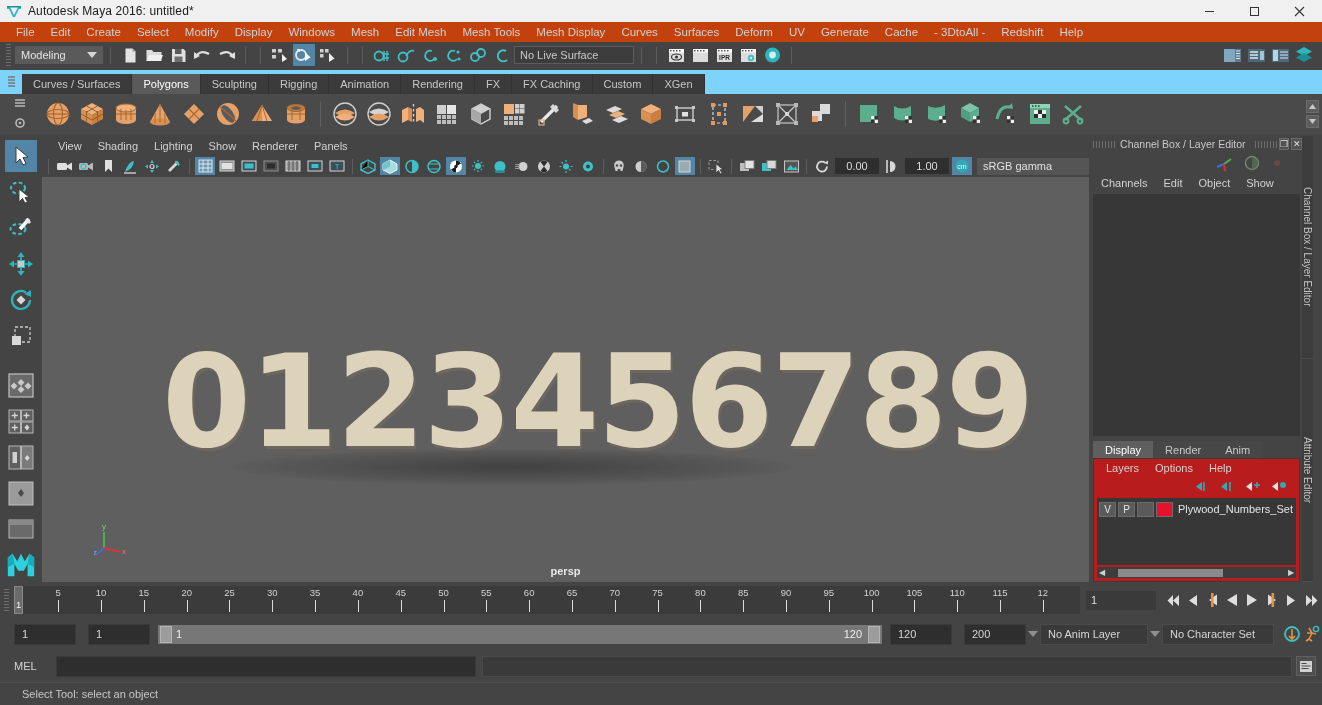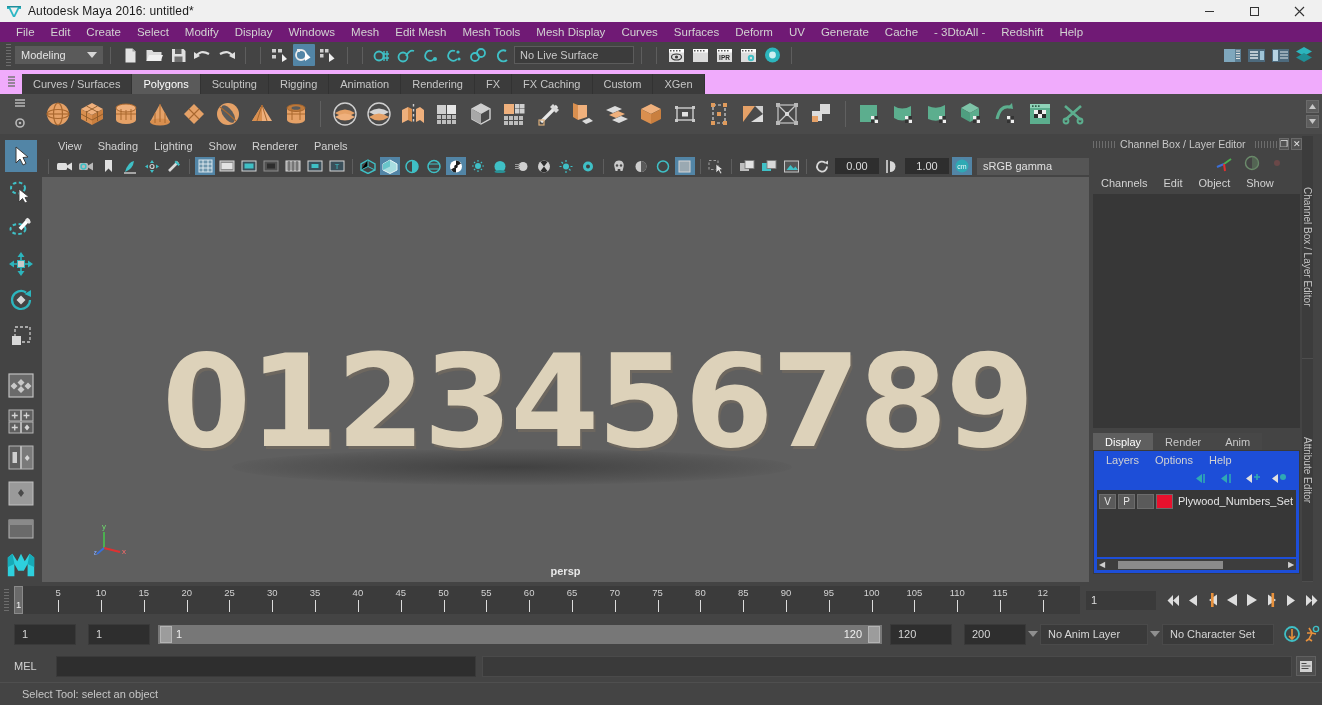--- a/index.html
+++ b/index.html
@@ -34,21 +34,21 @@
   }
   .win-btns { margin-left: auto; display: flex; height: 22px; }
   .win-btn {
     width: 45px; height: 22px; display: flex; align-items: center; justify-content: center;
     color: #222;
   }
 
   
   .menubar {
     position: absolute; left: 0; top: 22px; width: 1322px; height: 20px;
-    background: #701a75; display: flex; align-items: center;
+    background: #c2410c; display: flex; align-items: center;
     padding-left: 8px;
   }
   .menu-item {
     font-size: 11.5px; color: #d2d2d2; padding: 2px 8px; white-space: nowrap;
     line-height: 14px;
   }
 
   
   .statusbar {
     position: absolute; left: 0; top: 42px; width: 1322px; height: 26px;
@@ -82,21 +82,21 @@
   .livesurface {
     width: 120px; height: 18px; background: #3c3c3c; border: 1px solid #5c5c5c;
     font-size: 11px; color: #c9c9c9; display: flex; align-items: center;
     padding-left: 5px; flex: 0 0 auto;
   }
   .right-icons { margin-left: auto; display: flex; align-items: center; padding-right: 6px; }
 
   
   .shelf-tabs {
     position: absolute; left: 0; top: 70px; width: 1322px; height: 24px;
-    background: #f0abfc; display: flex; align-items: flex-end;
+    background: #7dd3fc; display: flex; align-items: flex-end;
   }
   .shelf-grip {
     width: 22px; height: 24px; display: flex; align-items: center; justify-content: center;
   }
   .shelf-tab {
     height: 20px; padding: 0 11px; font-size: 11px; color: #c6c6c6;
     display: flex; align-items: center; background: #3b3b3b;
     border-right: 1px solid #323232;
   }
   .shelf-tab.active { background: #5a5a5a; color: #fff; }
@@ -232,21 +232,21 @@
   .rp-channels {
     flex: 1; background: #373737; margin: 2px 2px 0 4px;
   }
   .rp-tabs { height: 18px; display: flex; align-items: flex-end; padding-left: 4px; margin-top: 4px; }
   .rp-tab {
     height: 17px; padding: 0 12px; font-size: 11px; color: #c8c8c8;
     display: flex; align-items: center; background: #474747;
   }
   .rp-tab.active { background: #5f5f5f; color: #fff; }
   .rp-layers {
-    height: 124px; background: #1d4ed8; margin: 0 2px 8px 4px;
+    height: 124px; background: #b91c1c; margin: 0 2px 0 4px;
     border: 1px solid #3a3a3a; display: flex; flex-direction: column;
   }
   .rp-layer-menu { height: 17px; display: flex; align-items: center; padding-left: 4px; }
   .rp-layer-btns { height: 20px; display: flex; align-items: center; justify-content: flex-end; gap: 10px; padding-right: 12px; }
   .rp-layer-list { flex: 1; background: #373737; margin: 2px 3px; position: relative; }
   .layer-row {
     height: 16px; display: flex; align-items: center; gap: 2px;
     margin: 3px 2px 0 2px;
   }
   .layer-cell {

